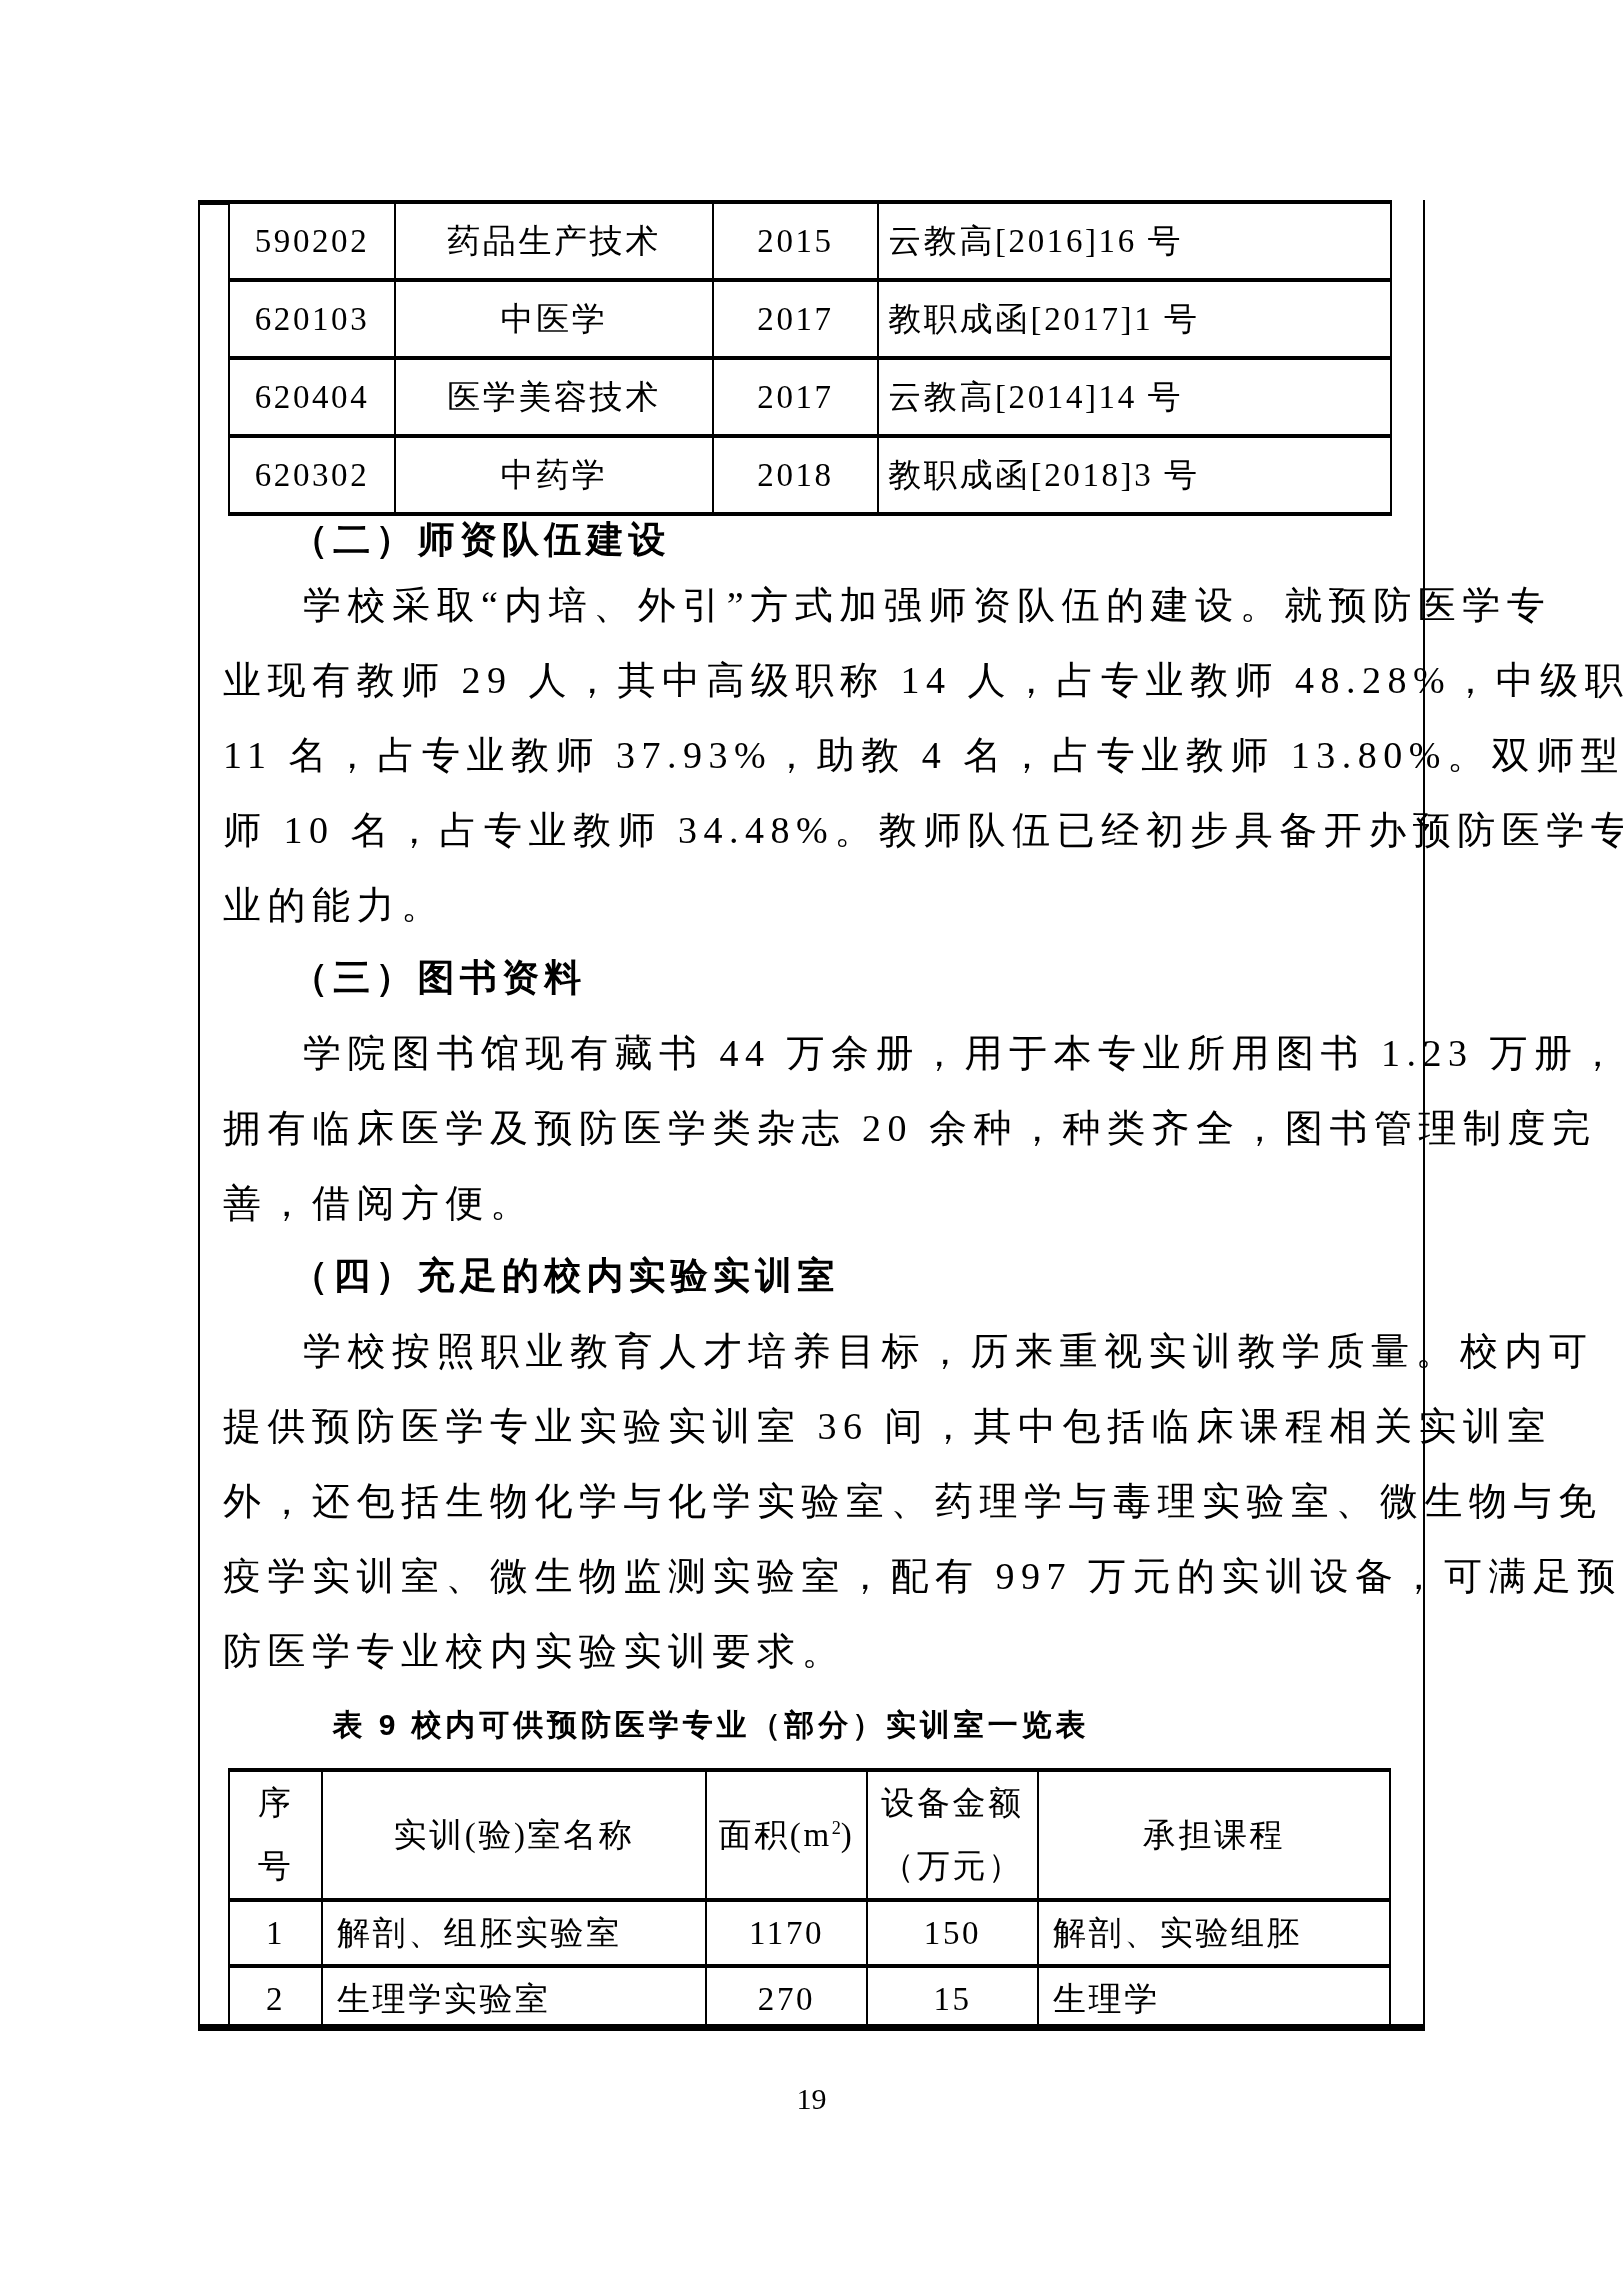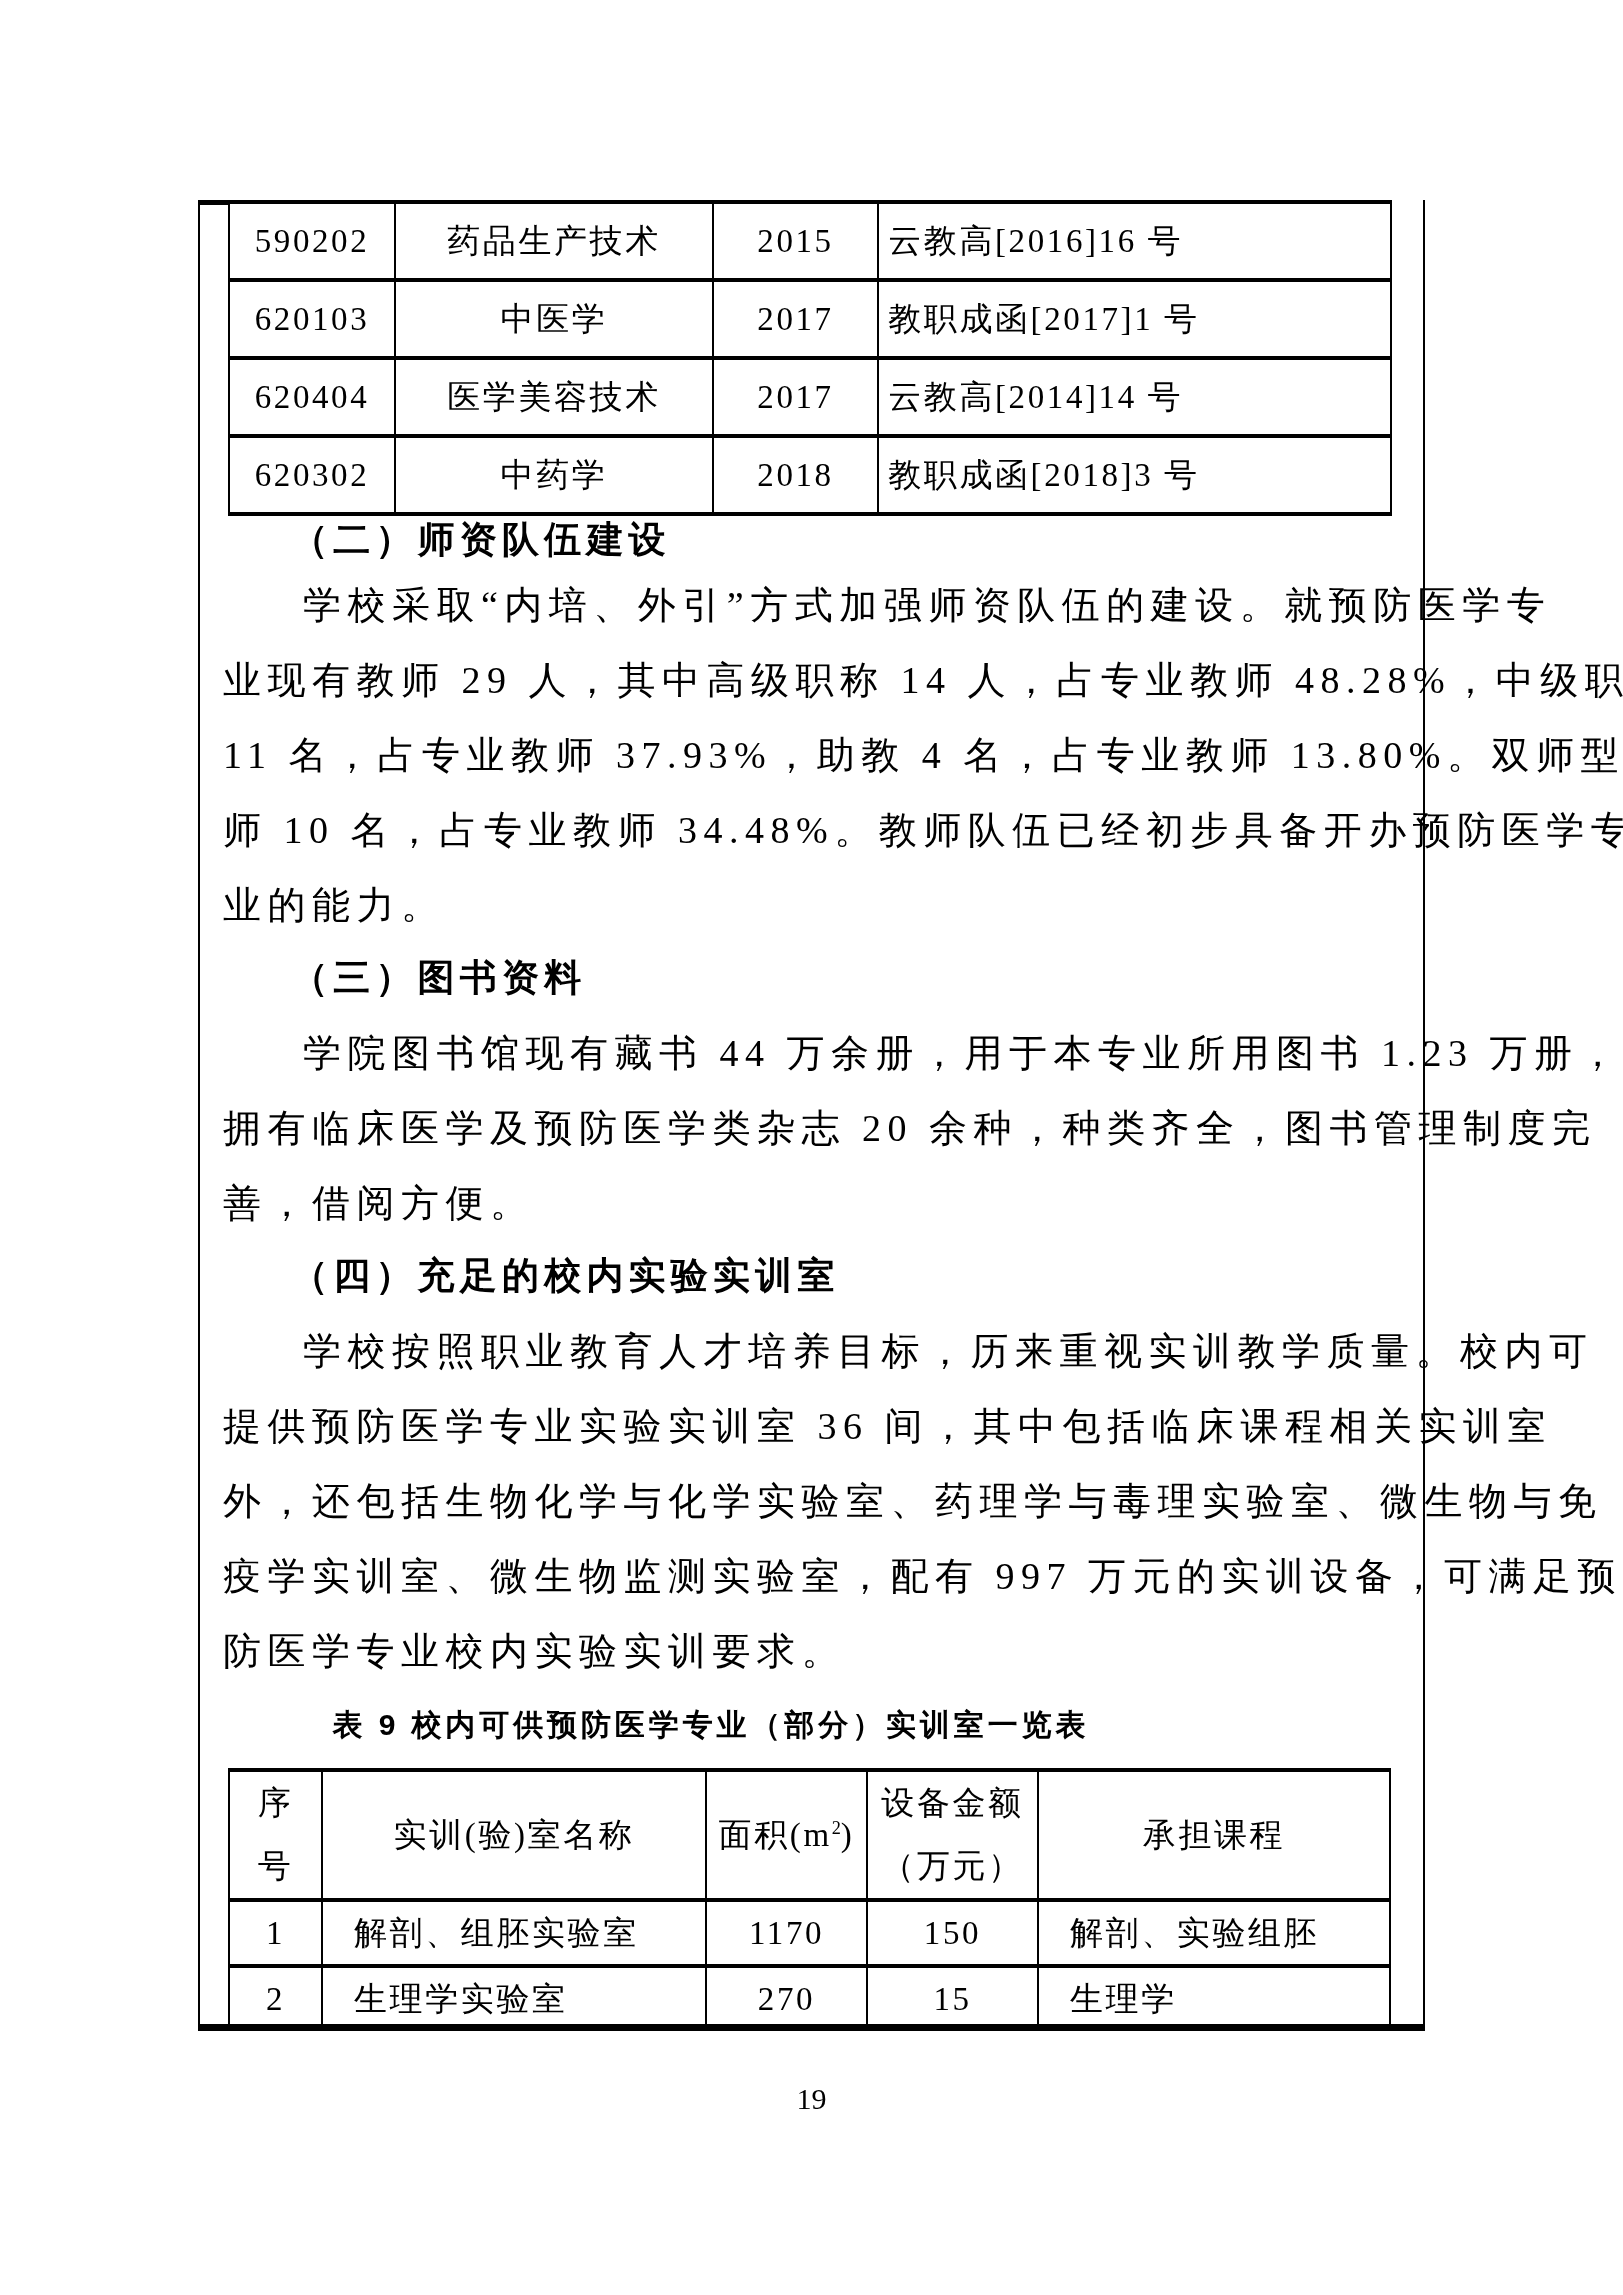--- a/index.html
+++ b/index.html
@@ -46,21 +46,21 @@
     position:absolute;left:198px;top:1687px;width:1026px;height:75px;line-height:75px;
     text-align:center;font-family:"Liberation Sans","DejaVu Sans",sans-serif;
     font-weight:bold;font-size:30px;letter-spacing:3.9px;
   }
 
   .bottom-table{left:228px;top:1768px;width:1161px;}
   .bottom-table th{height:120px;font-size:31px;border-bottom-width:5.2px;}
   .bottom-table td{font-size:31px;}
   .bottom-table tr.r1 td{height:62px;}
   .bottom-table tr.r2 td{height:62px;border-bottom:none;}
-  .bottom-table .left-cell{text-align:left;padding-left:31px;}
+  .bottom-table .left-cell{text-align:left;padding-left:14px;}
   .hline{line-height:63px;height:63px;}
   sup.sq{font-size:18.3px;vertical-align:super;letter-spacing:0;}
 
   .pageno{
     position:absolute;left:0;top:2076px;width:1623px;height:46px;line-height:46px;
     text-align:center;font-size:30px;
   }
 </style>
 </head>
 <body>

